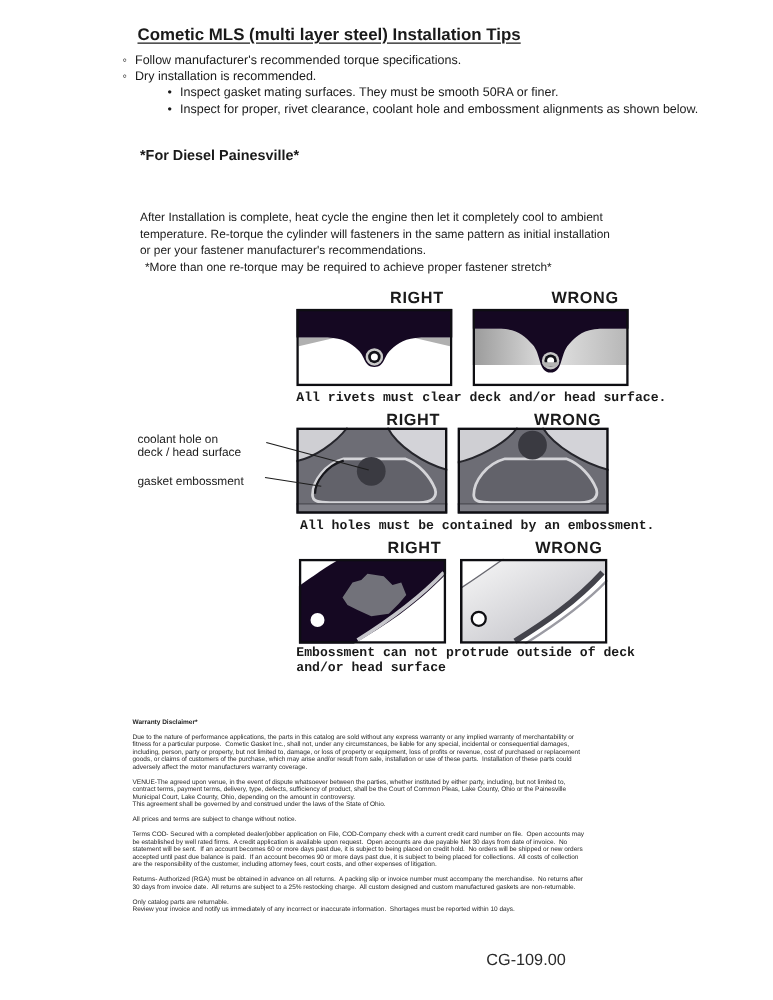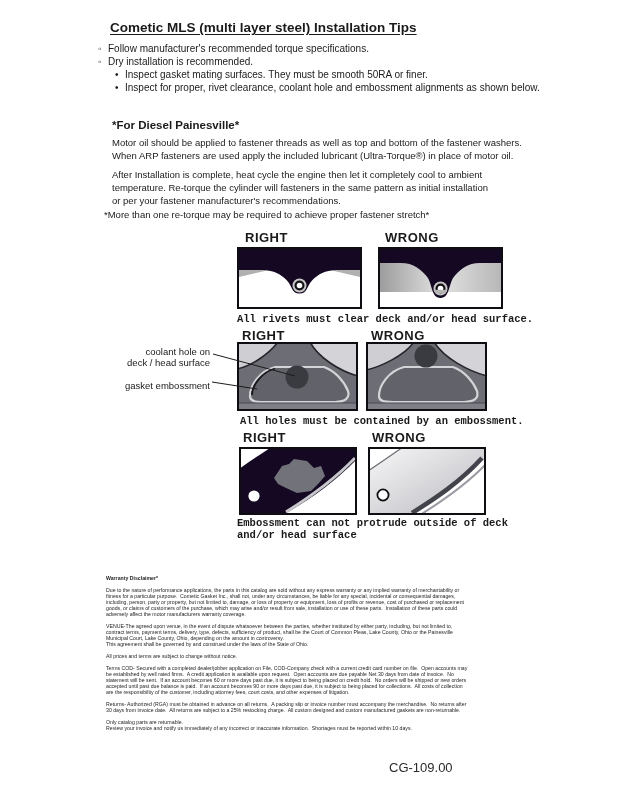--- a/index.html
+++ b/index.html
@@ -3,27 +3,27 @@
 <meta charset="utf-8">
 <style>
   html,body{margin:0;padding:0;background:#fff;}
   .page{position:relative;width:618px;height:800px;background:#ffffff;overflow:hidden;
         font-family:"Liberation Sans",sans-serif;color:#1a1a1a;}
   .abs{position:absolute;}
   .title{left:110px;top:20px;margin:0;font-size:13.5px;font-weight:bold;
          text-decoration:underline;text-underline-offset:2px;}
   .tips{left:98px;top:42px;font-size:10px;line-height:13px;}
   .tips .row{white-space:nowrap;}
-  .tips .sub{margin-left:17px;}
+  .tips .sub{margin-left:36px;}
   .tips .mark{display:inline-block;width:10px;}
   .para{white-space:pre-wrap;font-size:9.5px;line-height:13px;width:440px;}
   .diesel-h{left:112px;top:119px;font-size:11.5px;font-weight:bold;}
-  .rw{width:110px;text-align:left;font-size:13px;font-weight:bold;letter-spacing:.5px;}
+  .rw{width:110px;text-align:right;font-size:13px;font-weight:bold;letter-spacing:.5px;}
   .cap{font-size:10.5px;font-weight:bold;line-height:11.5px;white-space:pre-wrap;font-family:Liberation Mono, monospace;}
-  .ptr-label{width:100px;text-align:right;font-size:9.5px;line-height:10.5px;}
+  .ptr-label{width:100px;font-size:9.5px;line-height:10.5px;}
   .disclaimer{left:106px;top:575px;width:440px;font-size:5.2px;line-height:6px;color:#1f1f1f;}
   .disclaimer .dh{font-weight:bold;margin:0 0 6px 0;}
   .disclaimer p{margin:0 0 6px 0;white-space:pre-wrap;}
   .code{left:389px;top:760px;font-size:13px;color:#2a2a2a;}
   svg{display:block;}
 </style>
 </head>
 <body>
 
 <div class="page">
@@ -31,26 +31,24 @@
   <h1 class="abs title">Cometic MLS (multi layer steel) Installation Tips</h1>
 
   <div class="abs tips">
     <div class="row"><span class="mark">◦</span><span>Follow manufacturer's recommended torque specifications.</span></div>
     <div class="row"><span class="mark">◦</span><span>Dry installation is recommended.</span></div>
     <div class="row sub"><span class="mark">•</span><span>Inspect gasket mating surfaces.  They must be smooth 50RA or finer.</span></div>
     <div class="row sub"><span class="mark">•</span><span>Inspect for proper, rivet clearance, coolant hole and embossment alignments as shown below.</span></div>
   </div>
 
   <div class="abs diesel-h">*For Diesel Painesville*</div>
-  <div class="abs para" style="left:112px;top:136px">Motor oil should be applied to fastener threads as well as top and bottom of the fastener washers.
-When ARP fasteners are used apply the included lubricant (Ultra-Torque®) in place of motor oil.</div>
   <div class="abs para" style="left:112px;top:168px">After Installation is complete, heat cycle the engine then let it completely cool to ambient
 temperature. Re-torque the cylinder will fasteners in the same pattern as initial installation
 or per your fastener manufacturer's recommendations.</div>
-  <div class="abs para" style="left:104px;top:208px">*More than one re-torque may be required to achieve proper fastener stretch*</div>
+  <div class="abs para" style="left:116px;top:208px">*More than one re-torque may be required to achieve proper fastener stretch*</div>
 
   <div class="abs rw" style="left:245px;top:230px">RIGHT</div>
   <div class="abs rw" style="left:385px;top:230px">WRONG</div>
 
   <svg class="abs" style="left:237px;top:247px" width="125" height="62" viewBox="0 0 125 62">
     <rect x="0" y="0" width="125" height="62" fill="#ffffff"></rect>
     <path d="M2 23 L32 23 L2 30 Z" fill="#b0b0b0"></path>
     <path d="M123 23 L93 23 L123 30 Z" fill="#b0b0b0"></path>
     <path d="M0 0 H125 V23 H100 C87 23.5 82 27 75.5 33 C69.5 38.5 71 46.5 62.5 46.5 C54 46.5 55.5 38.5 49.5 33 C43 27 38 23.5 25 23 H0 Z" fill="#150822"></path>
     <g>

